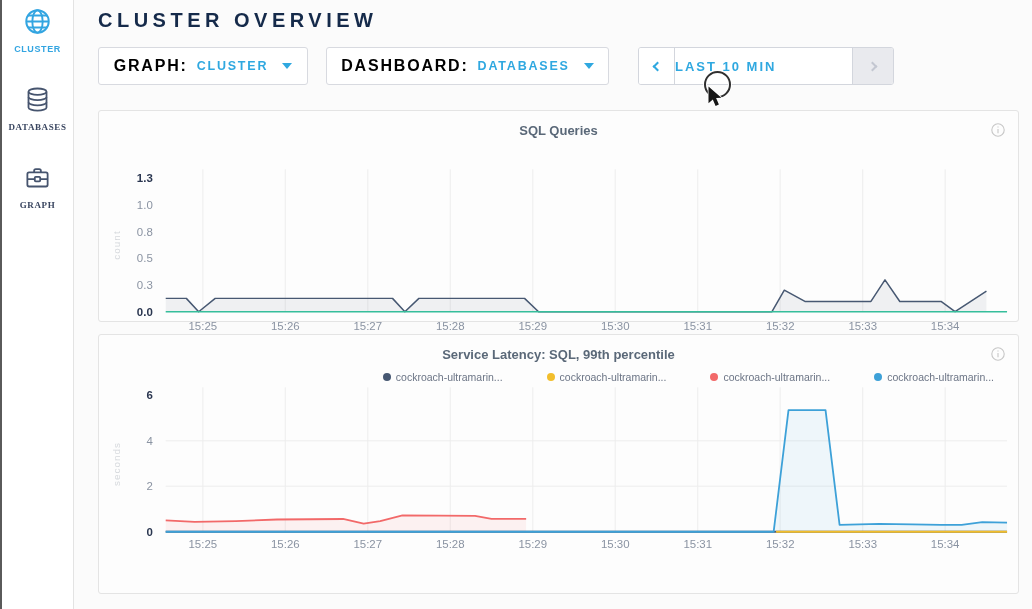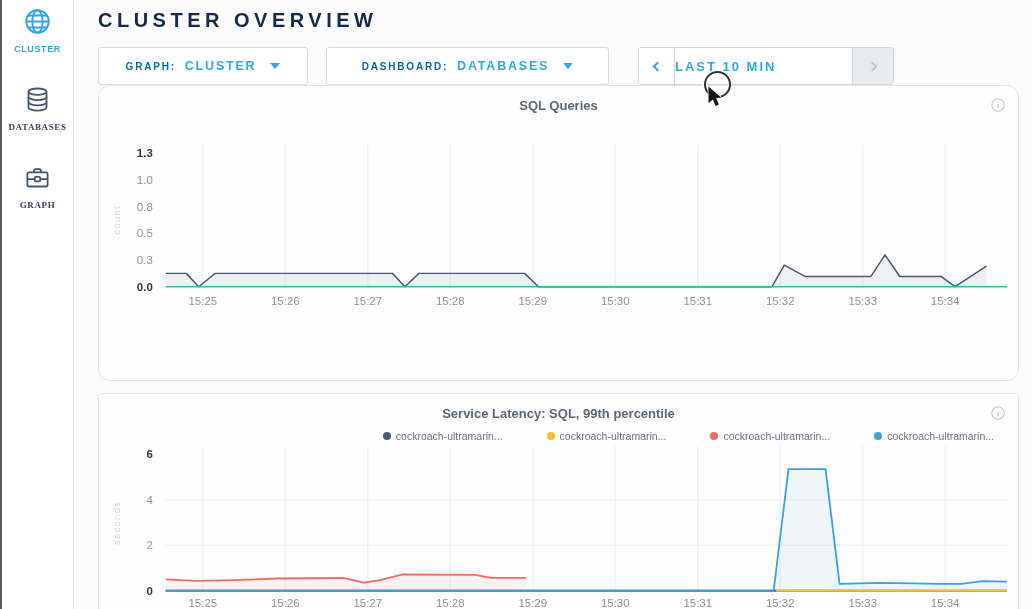--- a/index.html
+++ b/index.html
@@ -27,36 +27,36 @@
   .main { position: absolute; left: 74px; right: 0; top: 0; padding: 0 13px 0 22px; }
   .page-title { margin-top: 9px; font-size: 20px; font-weight: 700; letter-spacing: 4.5px; color: #152a4a; }
   
   .controls { display: flex; margin-top: 15px; height: 38px; align-items: stretch; }
   .dd-box {
     border: 1px solid #d8dae0; border-radius: 3px; background:#fff;
     display: flex; align-items: center; justify-content: center; cursor: pointer;
   }
   .dd-box.graph { width: 210px; }
   .dd-box.dashboard { width: 283px; margin-left: 18px; }
-  .dd-label { font-size: 10px; font-weight: 700; letter-spacing: 1.8px; color: #0369a1; }
+  .dd-label { font-size: 16px; font-weight: 700; letter-spacing: 1.8px; color: #000000; }
   .dd-value { font-size: 12.5px; font-weight: 700; letter-spacing: 1.8px; color: #2fa8e0; margin-left: 9px; }
   .caret { width:0; height:0; border-left:5px solid transparent; border-right:5px solid transparent;
            border-top:6px solid #2fa8e0; margin-left: 14px; }
   .timewin { display: flex; margin-left: 29px; border: 1px solid #d3d6dd; border-radius: 3px; overflow: hidden; background:#fff; }
   .tw-prev { width: 36px; display:flex; align-items:center; justify-content:center; border-right:1px solid #d3d6dd; cursor:pointer; background:#fff;}
   .tw-main { width: 177px; display:flex; align-items:center; justify-content:flex-start; cursor:pointer; background:#fff;
              font-size: 13px; font-weight: 700; letter-spacing: 2px; color:#2fa8e0; }
   .tw-next { width: 41px; display:flex; align-items:center; justify-content:center; border-left:1px solid #d3d6dd;
              background:#e9eaee; cursor:default; }
   .chev { display:inline-block; width:7px; height:7px; border-left:2px solid; border-bottom:2px solid; }
   .chev.left  { transform: rotate(45deg);  color:#2fa8e0; margin-left:2px; }
   .chev.right { transform: rotate(225deg); color:#c3c7d1; margin-right:2px; }
   
   .panel { position: relative; background: #fdfdfd; border: 1px solid #e4e4e4; border-radius: 3px; }
-  .panel.p1 { height: 296px; border-radius: 12px; }
+  .panel.p1 { margin-top: 25px; height: 212px; }
   .panel.p2 { margin-top: 12px; height: 260px; }
   .panel-title { text-align:center; padding-top: 12px; font-size: 13px; font-weight: 700; color:#5a6878; }
   .info-icon { position:absolute; top:12px; right:13px; width:14px; height:14px; cursor:pointer; }
   .legend { display:flex; justify-content:flex-end; gap: 44px; padding-right: 24px; margin-top: 8px; height: 13px; }
   .legend-item { display:flex; align-items:center; font-size: 10.5px; color:#6b7485; cursor:pointer; white-space:nowrap; }
   .legend-dot { width:8px; height:8px; border-radius:50%; margin-right:5px; flex:none; }
   svg.chart { display:block; width: 100%; }
   .p1 svg.chart { margin-top: 11px; }
   .p2 svg.chart { margin-top: 4px; }
   .tick { fill:#8a93a2; font-size:11.5px; font-family:"Liberation Sans",sans-serif; }

